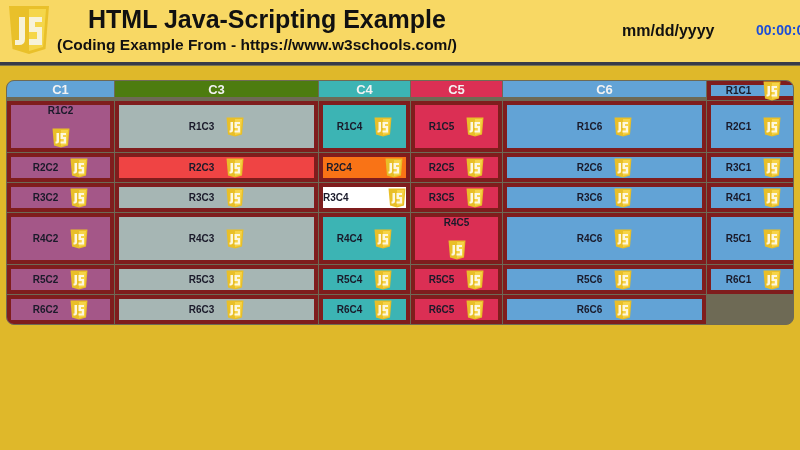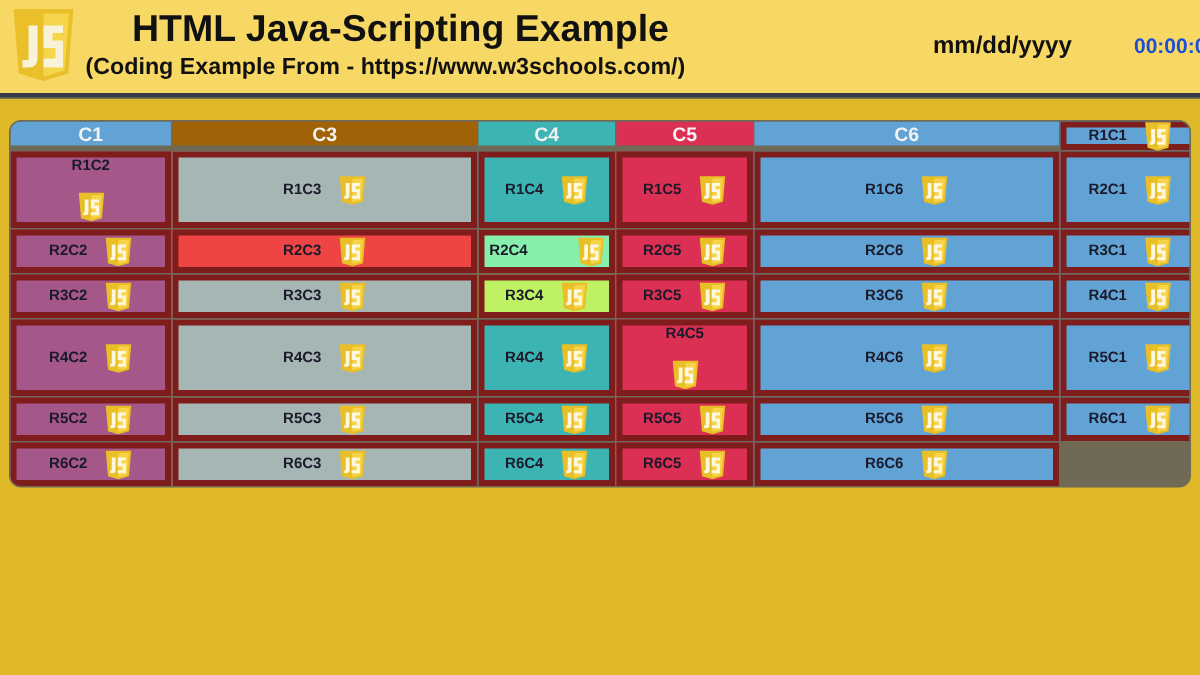--- a/index.html
+++ b/index.html
@@ -76,21 +76,21 @@
   </svg>
   <div class="title">HTML Java-Scripting Example</div>
   <div class="subtitle">(Coding Example From - https://www.w3schools.com/)</div>
   <div class="date">mm/dd/yyyy</div>
   <div class="time">00:00:00</div>
 </div>
 <div class="header-rule"></div>
 
 <div class="grid" id="grid">
     <div class="hcell" style="background: rgb(98, 163, 214);">C1</div>
-    <div class="hcell" style="background: #a16207;">C3</div>
+    <div class="hcell" style="background: #4d7c0f;">C3</div>
     <div class="hcell" style="background: rgb(60, 180, 180);">C4</div>
     <div class="hcell" style="background: rgb(219, 47, 84);">C5</div>
     <div class="hcell" style="background: rgb(98, 163, 214);">C6</div>
     <div class="cell" style="background: rgb(98, 163, 214);">
       <span class="lbl">R1C1</span>
       <span class="jsicon"><svg viewBox="0 0 18 20" width="18" height="20">
           <path d="M0.5 0.5 H17.5 L16 17.5 L9 19.5 L2 17.5 Z" fill="#e9bf28"></path>
           <path d="M9 2 H16 L14.8 16.5 L9 18 Z" fill="#f6d347"></path>
           <path d="M4.5 5 H7 V13.5 Q7 15.5 4.8 15.5 H3.5 V13.5 H4.5 Z" fill="#fdf7de"></path>
           <path d="M14 5 H8.5 V11 H11.8 V13.5 H8.5 V15.5 H14 V9 H11 V7 H14 Z" fill="#fdf7de"></path>
@@ -161,21 +161,21 @@
     </div>
     <div class="cell" style="background: #ef4444;">
       <span class="lbl">R2C3</span>
       <span class="jsicon"><svg viewBox="0 0 18 20" width="18" height="20">
           <path d="M0.5 0.5 H17.5 L16 17.5 L9 19.5 L2 17.5 Z" fill="#e9bf28"></path>
           <path d="M9 2 H16 L14.8 16.5 L9 18 Z" fill="#f6d347"></path>
           <path d="M4.5 5 H7 V13.5 Q7 15.5 4.8 15.5 H3.5 V13.5 H4.5 Z" fill="#fdf7de"></path>
           <path d="M14 5 H8.5 V11 H11.8 V13.5 H8.5 V15.5 H14 V9 H11 V7 H14 Z" fill="#fdf7de"></path>
         </svg></span>
     </div>
-    <div class="cell" style="background: #86efac; gap: 33px;">
+    <div class="cell" style="background: #f97316; gap: 33px;">
       <span class="lbl">R2C4</span>
       <span class="jsicon"><svg viewBox="0 0 18 20" width="18" height="20">
           <path d="M0.5 0.5 H17.5 L16 17.5 L9 19.5 L2 17.5 Z" fill="#e9bf28"></path>
           <path d="M9 2 H16 L14.8 16.5 L9 18 Z" fill="#f6d347"></path>
           <path d="M4.5 5 H7 V13.5 Q7 15.5 4.8 15.5 H3.5 V13.5 H4.5 Z" fill="#fdf7de"></path>
           <path d="M14 5 H8.5 V11 H11.8 V13.5 H8.5 V15.5 H14 V9 H11 V7 H14 Z" fill="#fdf7de"></path>
         </svg></span>
     </div>
     <div class="cell" style="background: rgb(219, 47, 84);">
       <span class="lbl">R2C5</span>
@@ -215,21 +215,21 @@
     </div>
     <div class="cell" style="background: rgb(166, 182, 180);">
       <span class="lbl">R3C3</span>
       <span class="jsicon"><svg viewBox="0 0 18 20" width="18" height="20">
           <path d="M0.5 0.5 H17.5 L16 17.5 L9 19.5 L2 17.5 Z" fill="#e9bf28"></path>
           <path d="M9 2 H16 L14.8 16.5 L9 18 Z" fill="#f6d347"></path>
           <path d="M4.5 5 H7 V13.5 Q7 15.5 4.8 15.5 H3.5 V13.5 H4.5 Z" fill="#fdf7de"></path>
           <path d="M14 5 H8.5 V11 H11.8 V13.5 H8.5 V15.5 H14 V9 H11 V7 H14 Z" fill="#fdf7de"></path>
         </svg></span>
     </div>
-    <div class="cell" style="background: #bef264;">
+    <div class="cell" style="background: #ffffff; justify-content: space-between;">
       <span class="lbl">R3C4</span>
       <span class="jsicon"><svg viewBox="0 0 18 20" width="18" height="20">
           <path d="M0.5 0.5 H17.5 L16 17.5 L9 19.5 L2 17.5 Z" fill="#e9bf28"></path>
           <path d="M9 2 H16 L14.8 16.5 L9 18 Z" fill="#f6d347"></path>
           <path d="M4.5 5 H7 V13.5 Q7 15.5 4.8 15.5 H3.5 V13.5 H4.5 Z" fill="#fdf7de"></path>
           <path d="M14 5 H8.5 V11 H11.8 V13.5 H8.5 V15.5 H14 V9 H11 V7 H14 Z" fill="#fdf7de"></path>
         </svg></span>
     </div>
     <div class="cell" style="background: rgb(219, 47, 84);">
       <span class="lbl">R3C5</span>

